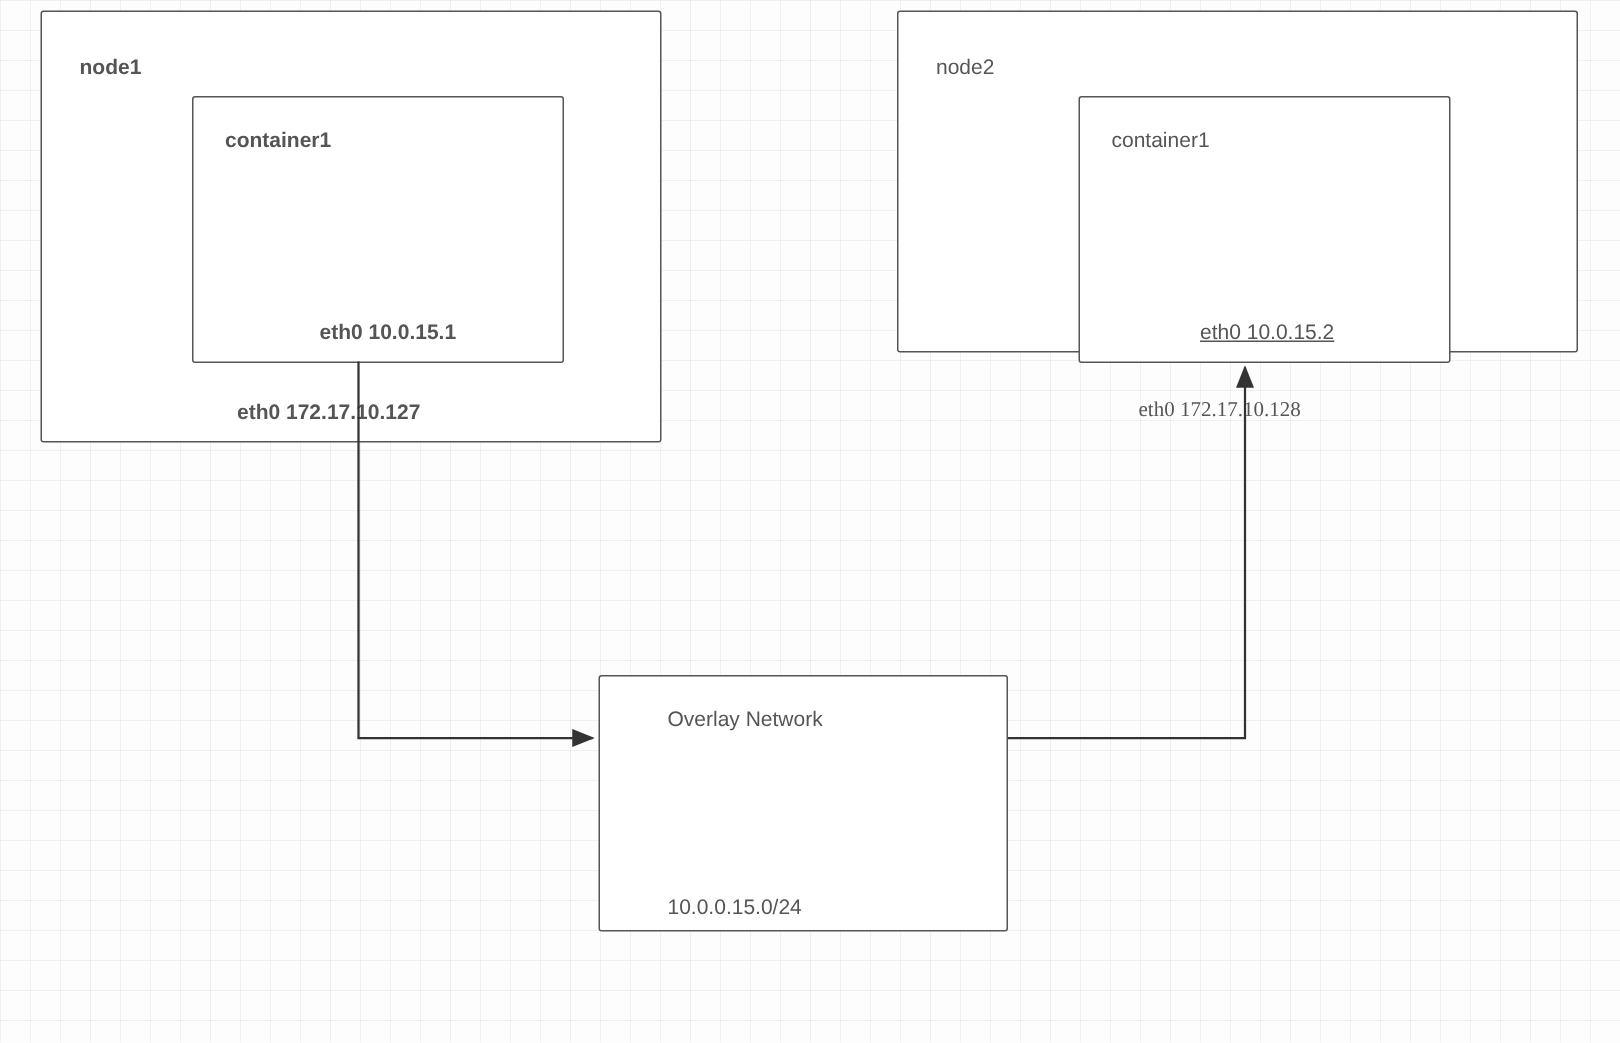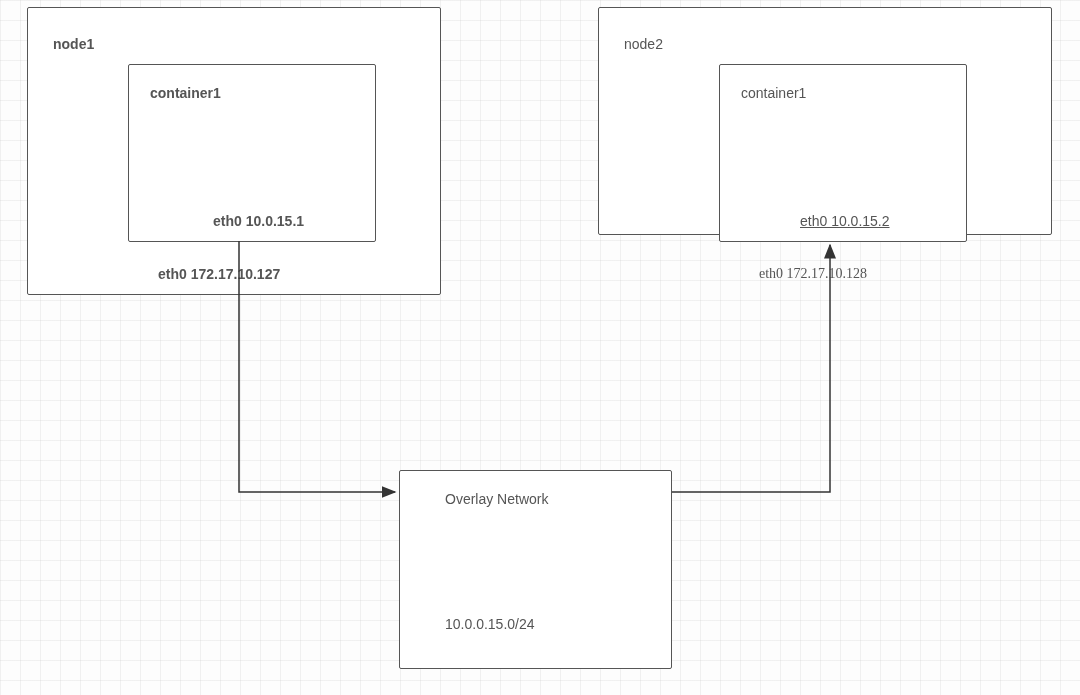--- a/index.html
+++ b/index.html
@@ -53,21 +53,21 @@
 
 <div class="box" style="left:598px; top:7px; width:454px; height:228px;">
   <span class="label" style="left:25px; top:28px;">node2</span>
   <div class="box" style="left:120px; top:56px; width:248px; height:178px;">
     <span class="label" style="left:21px; top:20px;">container1</span>
     <span class="label" style="left:80px; top:148px;text-decoration:underline;">eth0 10.0.15.2</span>
   </div>
   <span class="label" style="left:160px; top:258px;font-family:Liberation Serif, serif;">eth0 172.17.10.128</span>
 </div>
 
-<div class="box" style="left:399px; top:470px; width:273px; height:199px;">
+<div class="box" style="left:399px; top:450px; width:273px; height:171px;">
   <span class="label" style="left:45px; top:20px;">Overlay Network</span>
   <span class="label" style="left:45px; top:145px;text-align:center;">10.0.0.15.0/24</span>
 </div>
 
 <svg class="connectors">
   <defs>
     <marker id="arrowhead" markerWidth="10" markerHeight="8" refX="9" refY="4" orient="auto">
       <polygon points="0 0, 10 4, 0 8" fill="#333"></polygon>
     </marker>
   </defs>

